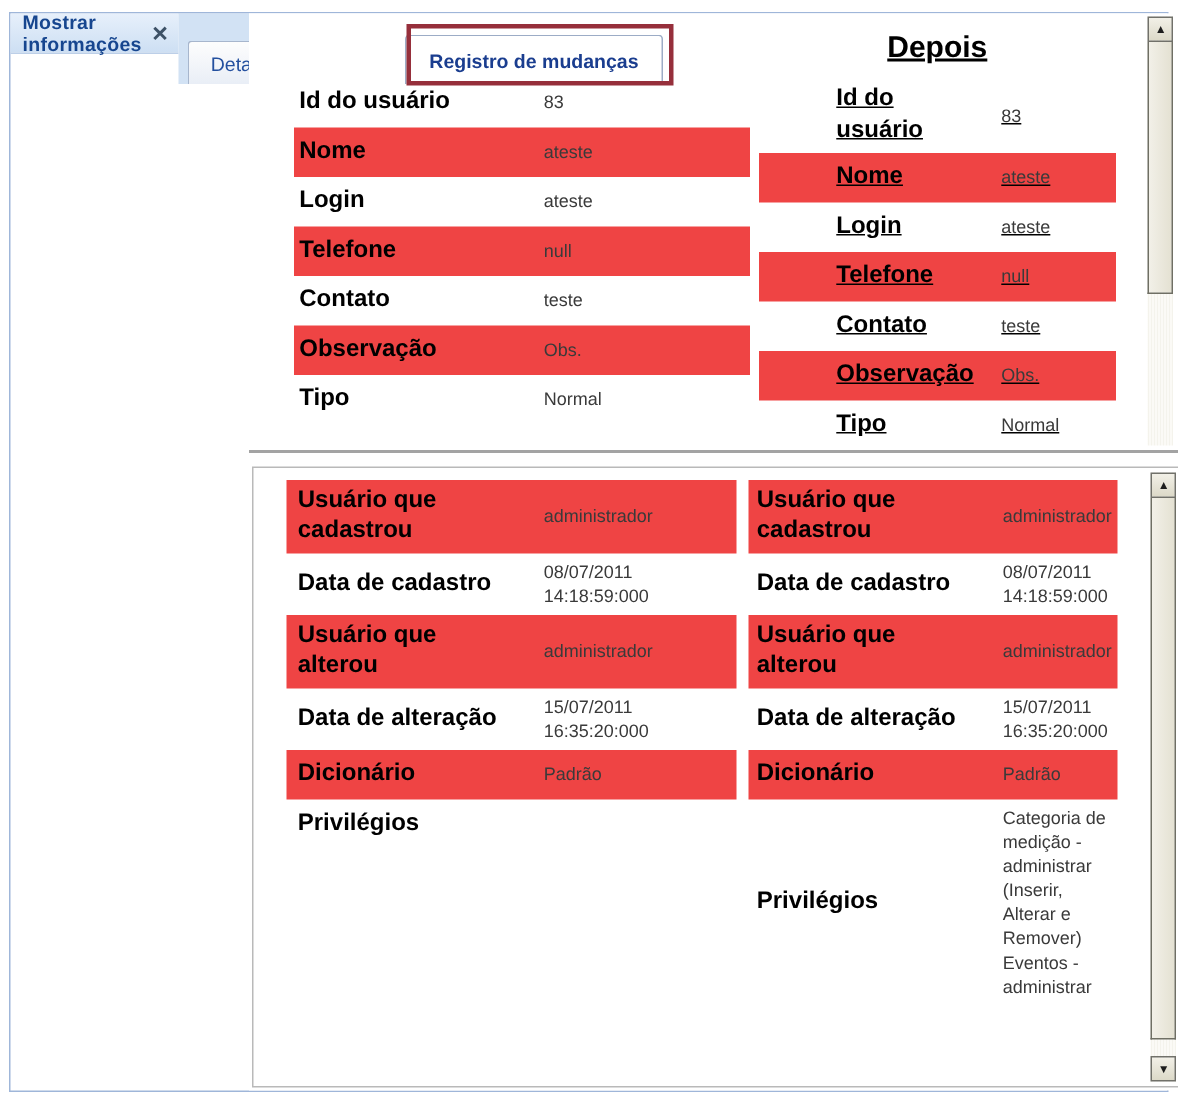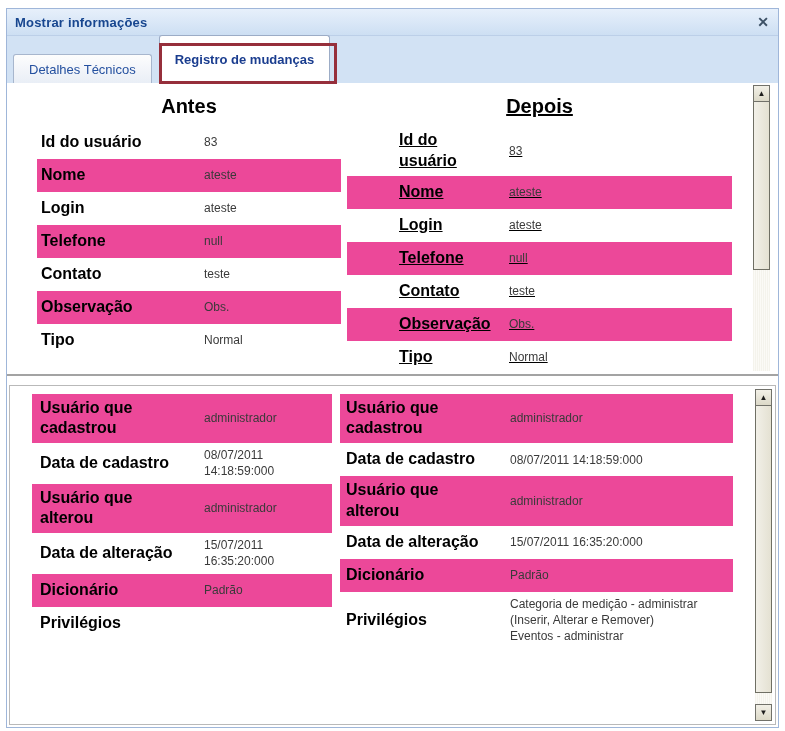--- a/index.html
+++ b/index.html
@@ -1,59 +1,59 @@
 <!DOCTYPE html>
 <html><head>
 <meta charset="utf-8">
 <style>
   * { box-sizing: border-box; margin: 0; padding: 0; }
   html, body { width: 785px; height: 731px; background: #ffffff; overflow: hidden;
     font-family: "Liberation Sans", sans-serif; }
 
   .dialog { position: absolute; left: 6px; top: 8px; width: 773px; height: 720px;
-    border: 1px solid #9fb6d9; background: #ffffff; display: flex; flex-direction: column; }
+    border: 1px solid #9fb6d9; background: #ffffff; display: flex; flex-direction: row; }
 
   
   .titlebar { height: 27px; flex: 0 0 27px; display: flex; align-items: center;
     background: linear-gradient(#e7f0fb, #cddff3); border-bottom: 1px solid #bccfe8;
     padding: 0 6px 0 8px; }
   .title { font-size: 13px; font-weight: bold; color: #17468f; letter-spacing: .2px; }
   .close-btn { margin-left: auto; width: 18px; height: 18px; display: flex;
     align-items: center; justify-content: center; font-size: 14px; font-weight: bold;
     color: #3d5166; cursor: pointer; }
 
   
   .tabbar { height: 47px; flex: 0 0 47px; background: #d2e2f4; position: relative; }
   .tabs { position: absolute; left: 6px; bottom: 0; display: flex; align-items: flex-end; }
   .tab { height: 29px; display: flex; align-items: center; padding: 0 15px;
     font-size: 13px; color: #24509f; background: linear-gradient(#fdfdfd, #e9eef6);
     border: 1px solid #a7b6cd; border-bottom: none; border-radius: 3px 3px 0 0;
     margin-right: 7px; cursor: pointer; white-space: nowrap; }
-  .tab.active { height: 48px; background: #ffffff; font-weight: bold; color: #1a3d8f;
+  .tab.active { height: 33px; background: #ffffff; font-weight: bold; color: #1a3d8f;
     border-color: #9cacc6; position: relative; z-index: 1; }
   .tab-annotation { position: absolute; left: 152px; top: 7px; width: 178px; height: 41px;
     border: 3px solid #962f3b; z-index: 2; pointer-events: none; }
 
   
   .content { flex: 1; background: #ffffff; display: flex; flex-direction: column; }
 
   .panel { position: relative; background: #ffffff; }
   .panel1 { flex: 0 0 279px; border-bottom: 2px solid #a3a3a3; padding: 6px 46px 0 30px; }
   .panel-gap { flex: 0 0 9px; background: #ffffff; }
   .panel2 { flex: 1; border: 1px solid #b9b9b9; margin: 0 2px 2px 2px;
     padding: 8px 42px 0 22px; }
 
   .pane { display: flex; width: 100%; }
   .tbl { display: flex; flex-direction: column; }
 
   .hdr { font-size: 20px; font-weight: bold; color: #000; text-align: center;
     height: 37px; line-height: 34px; }
 
   .r { display: flex; align-items: center; min-height: 33px; padding: 4px 0; }
-  .r.hl { background: #ec4899; }
+  .r.hl { background: #ef4444; }
   .l { font-size: 16px; font-weight: bold; color: #000; line-height: 1.3; }
   .v { font-size: 12px; color: #3a3a3a; line-height: 1.35; margin-left: 20px; }
 
   
   .t1-before { width: 304px; margin-right: 6px; }
   .t1-after  { flex: 1; text-decoration: underline; }
   .t1-before .l { width: 147px; padding-left: 4px; }
   .t1-after  .l { width: 142px; padding-left: 52px; }
 
   

